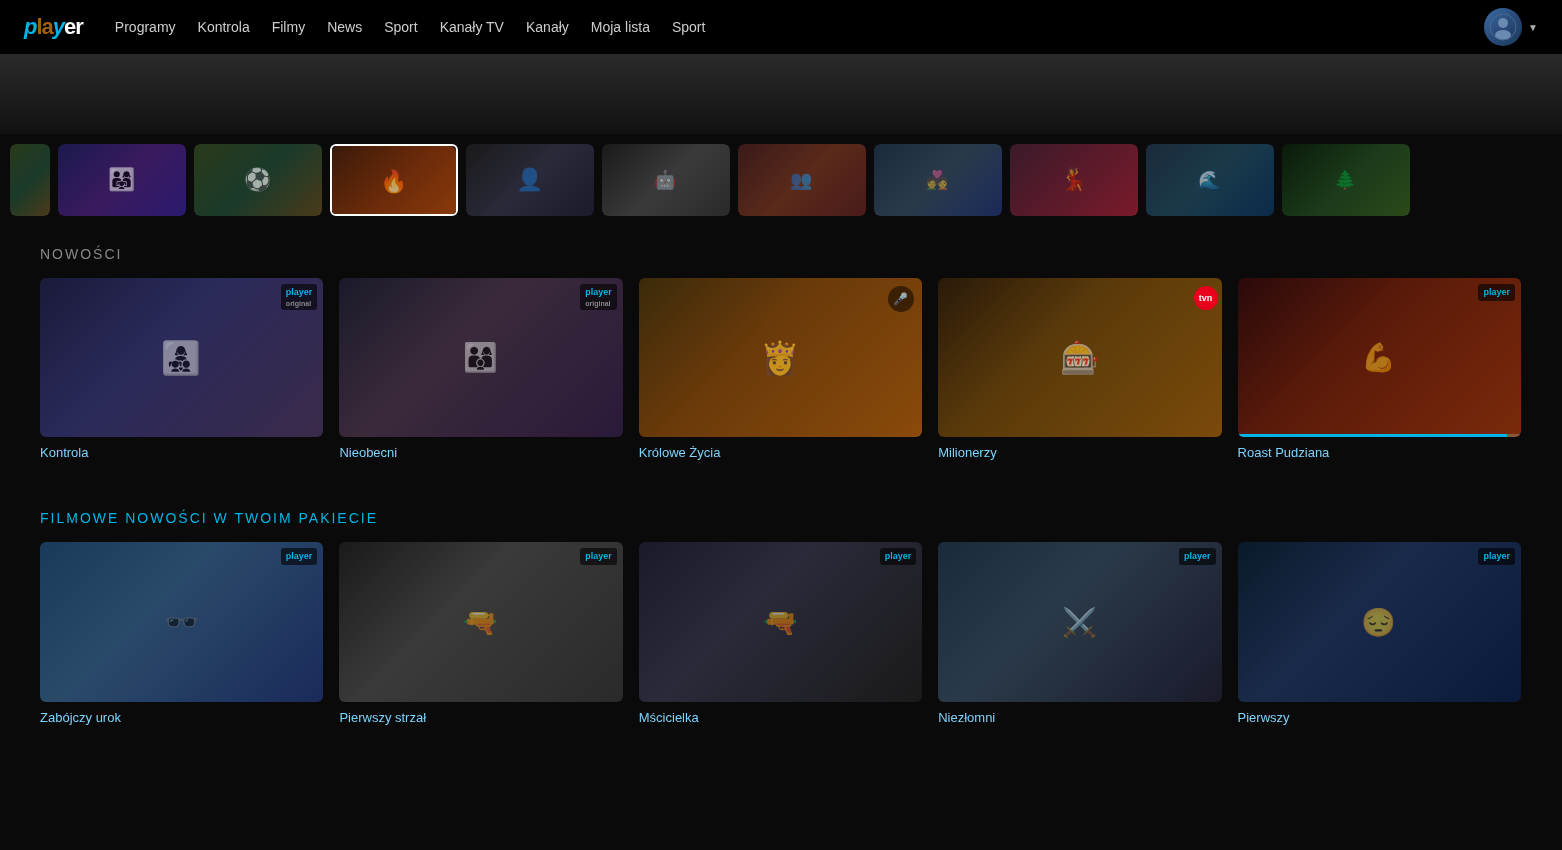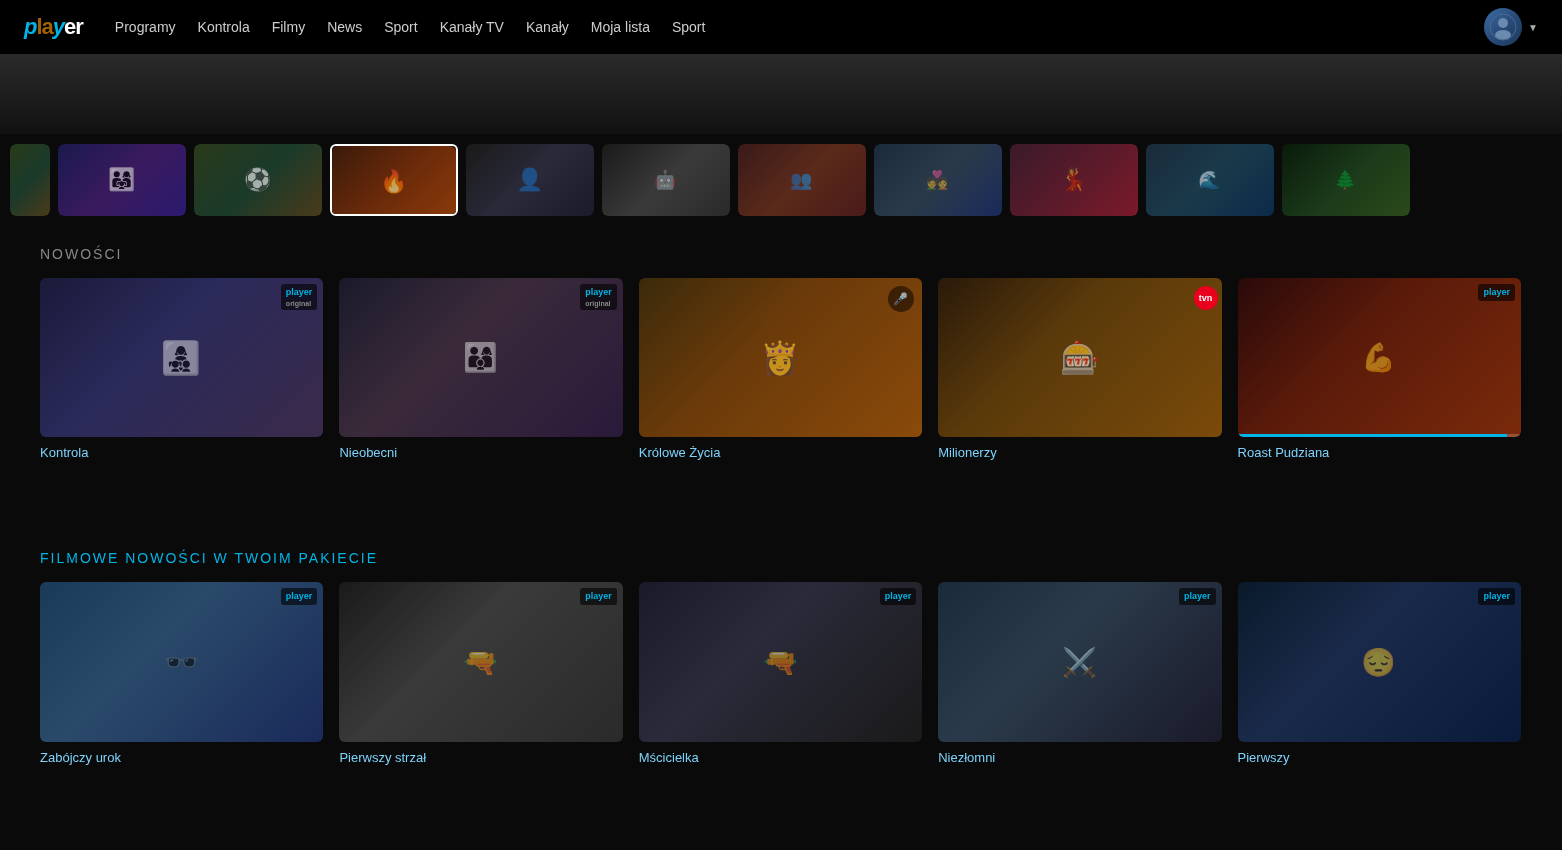--- a/index.html
+++ b/index.html
@@ -110,21 +110,21 @@
     
     .section { padding: 20px 40px 10px 40px; }
     .section-title {
       font-size: 14px;
       font-weight: normal;
       letter-spacing: 2px;
       color: #888;
       margin-bottom: 16px;
       text-transform: uppercase;
     }
-    .section-title.cyan { color: #00b4e6; margin-top: 40px; }
+    .section-title.cyan { color: #00b4e6; }
 
     .cards-row {
       display: flex;
       gap: 16px;
       overflow: hidden;
     }
     .card {
       flex: 0 0 calc(20% - 13px);
       min-width: 0;
       cursor: pointer;

